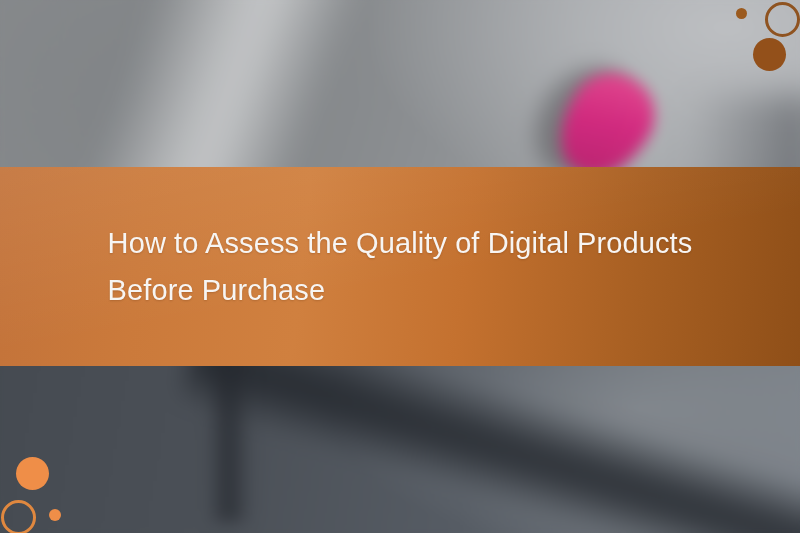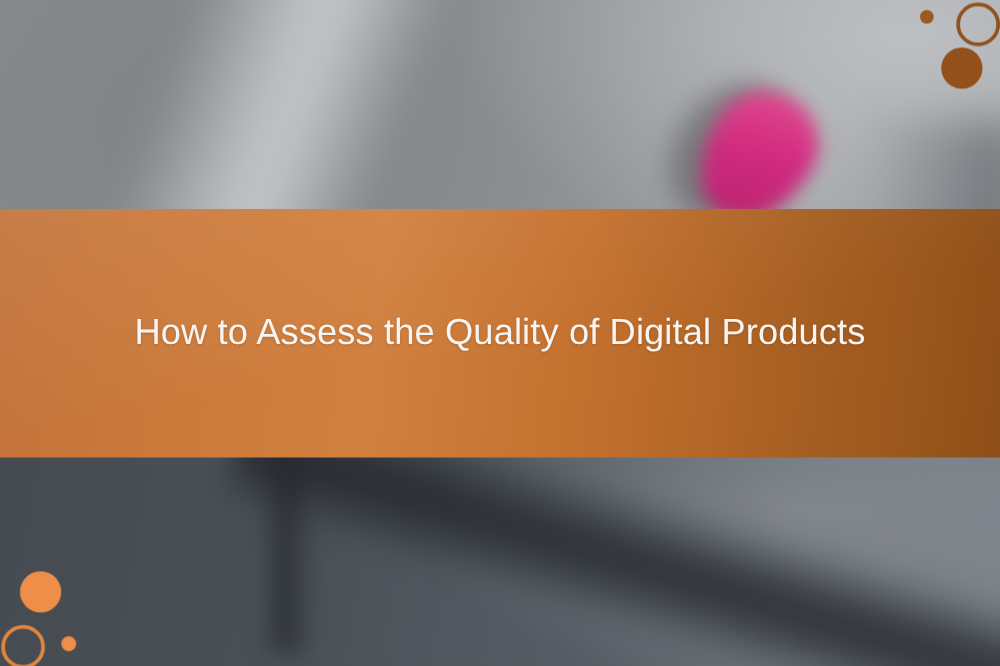--- a/index.html
+++ b/index.html
@@ -214,20 +214,21 @@
   </div>
 
   <div class="deco fill" id="deco-tr-dot" style="background:#9B5A1E;"></div>
   <div class="deco ring" id="deco-tr-ring" style="border-color:#8F5320;"></div>
   <div class="deco fill" id="deco-tr-circle" style="background:#93501A;"></div>
 
   <div class="title-banner">
     <h1 class="title-text">
       <span>How to Assess the Quality of Digital Products</span>
       <br>
+      <span>Before Purchase</span>
     </h1>
   </div>
 
   <div class="deco fill" id="deco-bl-circle" style="background:#EF8E48;"></div>
   <div class="deco ring" id="deco-bl-ring" style="border-color:#E0883F;"></div>
   <div class="deco fill" id="deco-bl-dot" style="background:#EF8E48;"></div>
 
 </div>
 
 </body></html>

